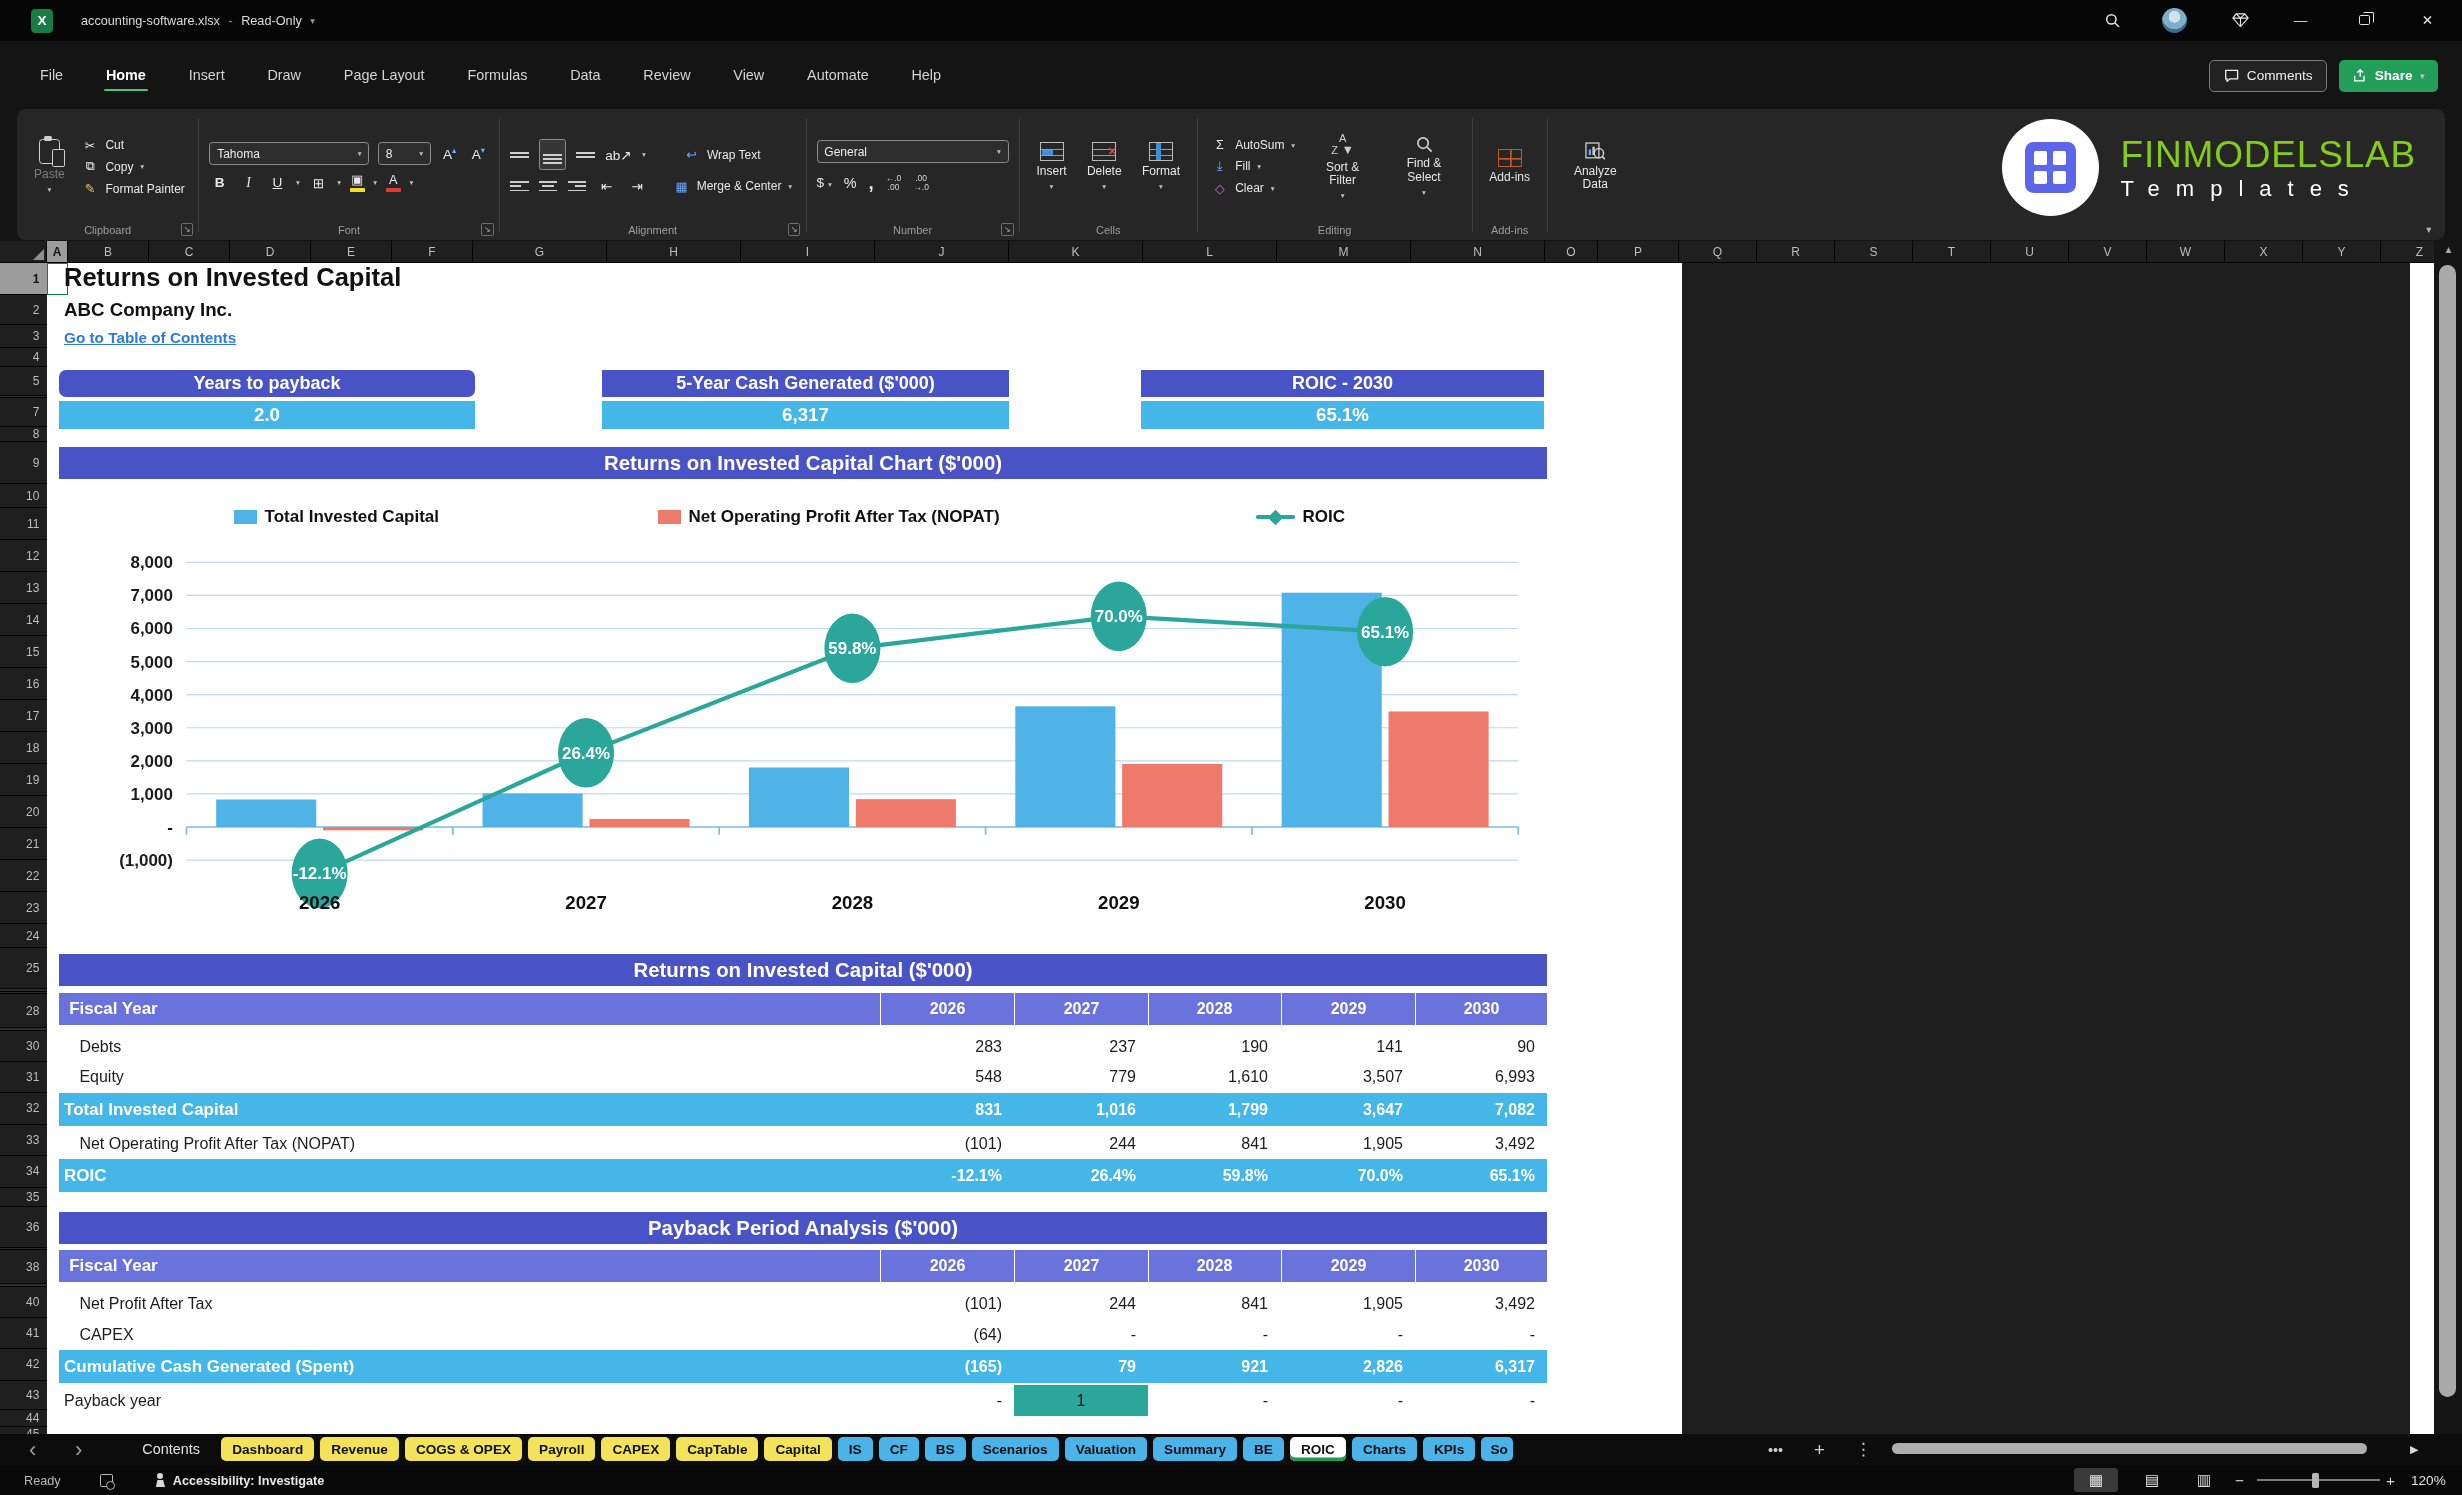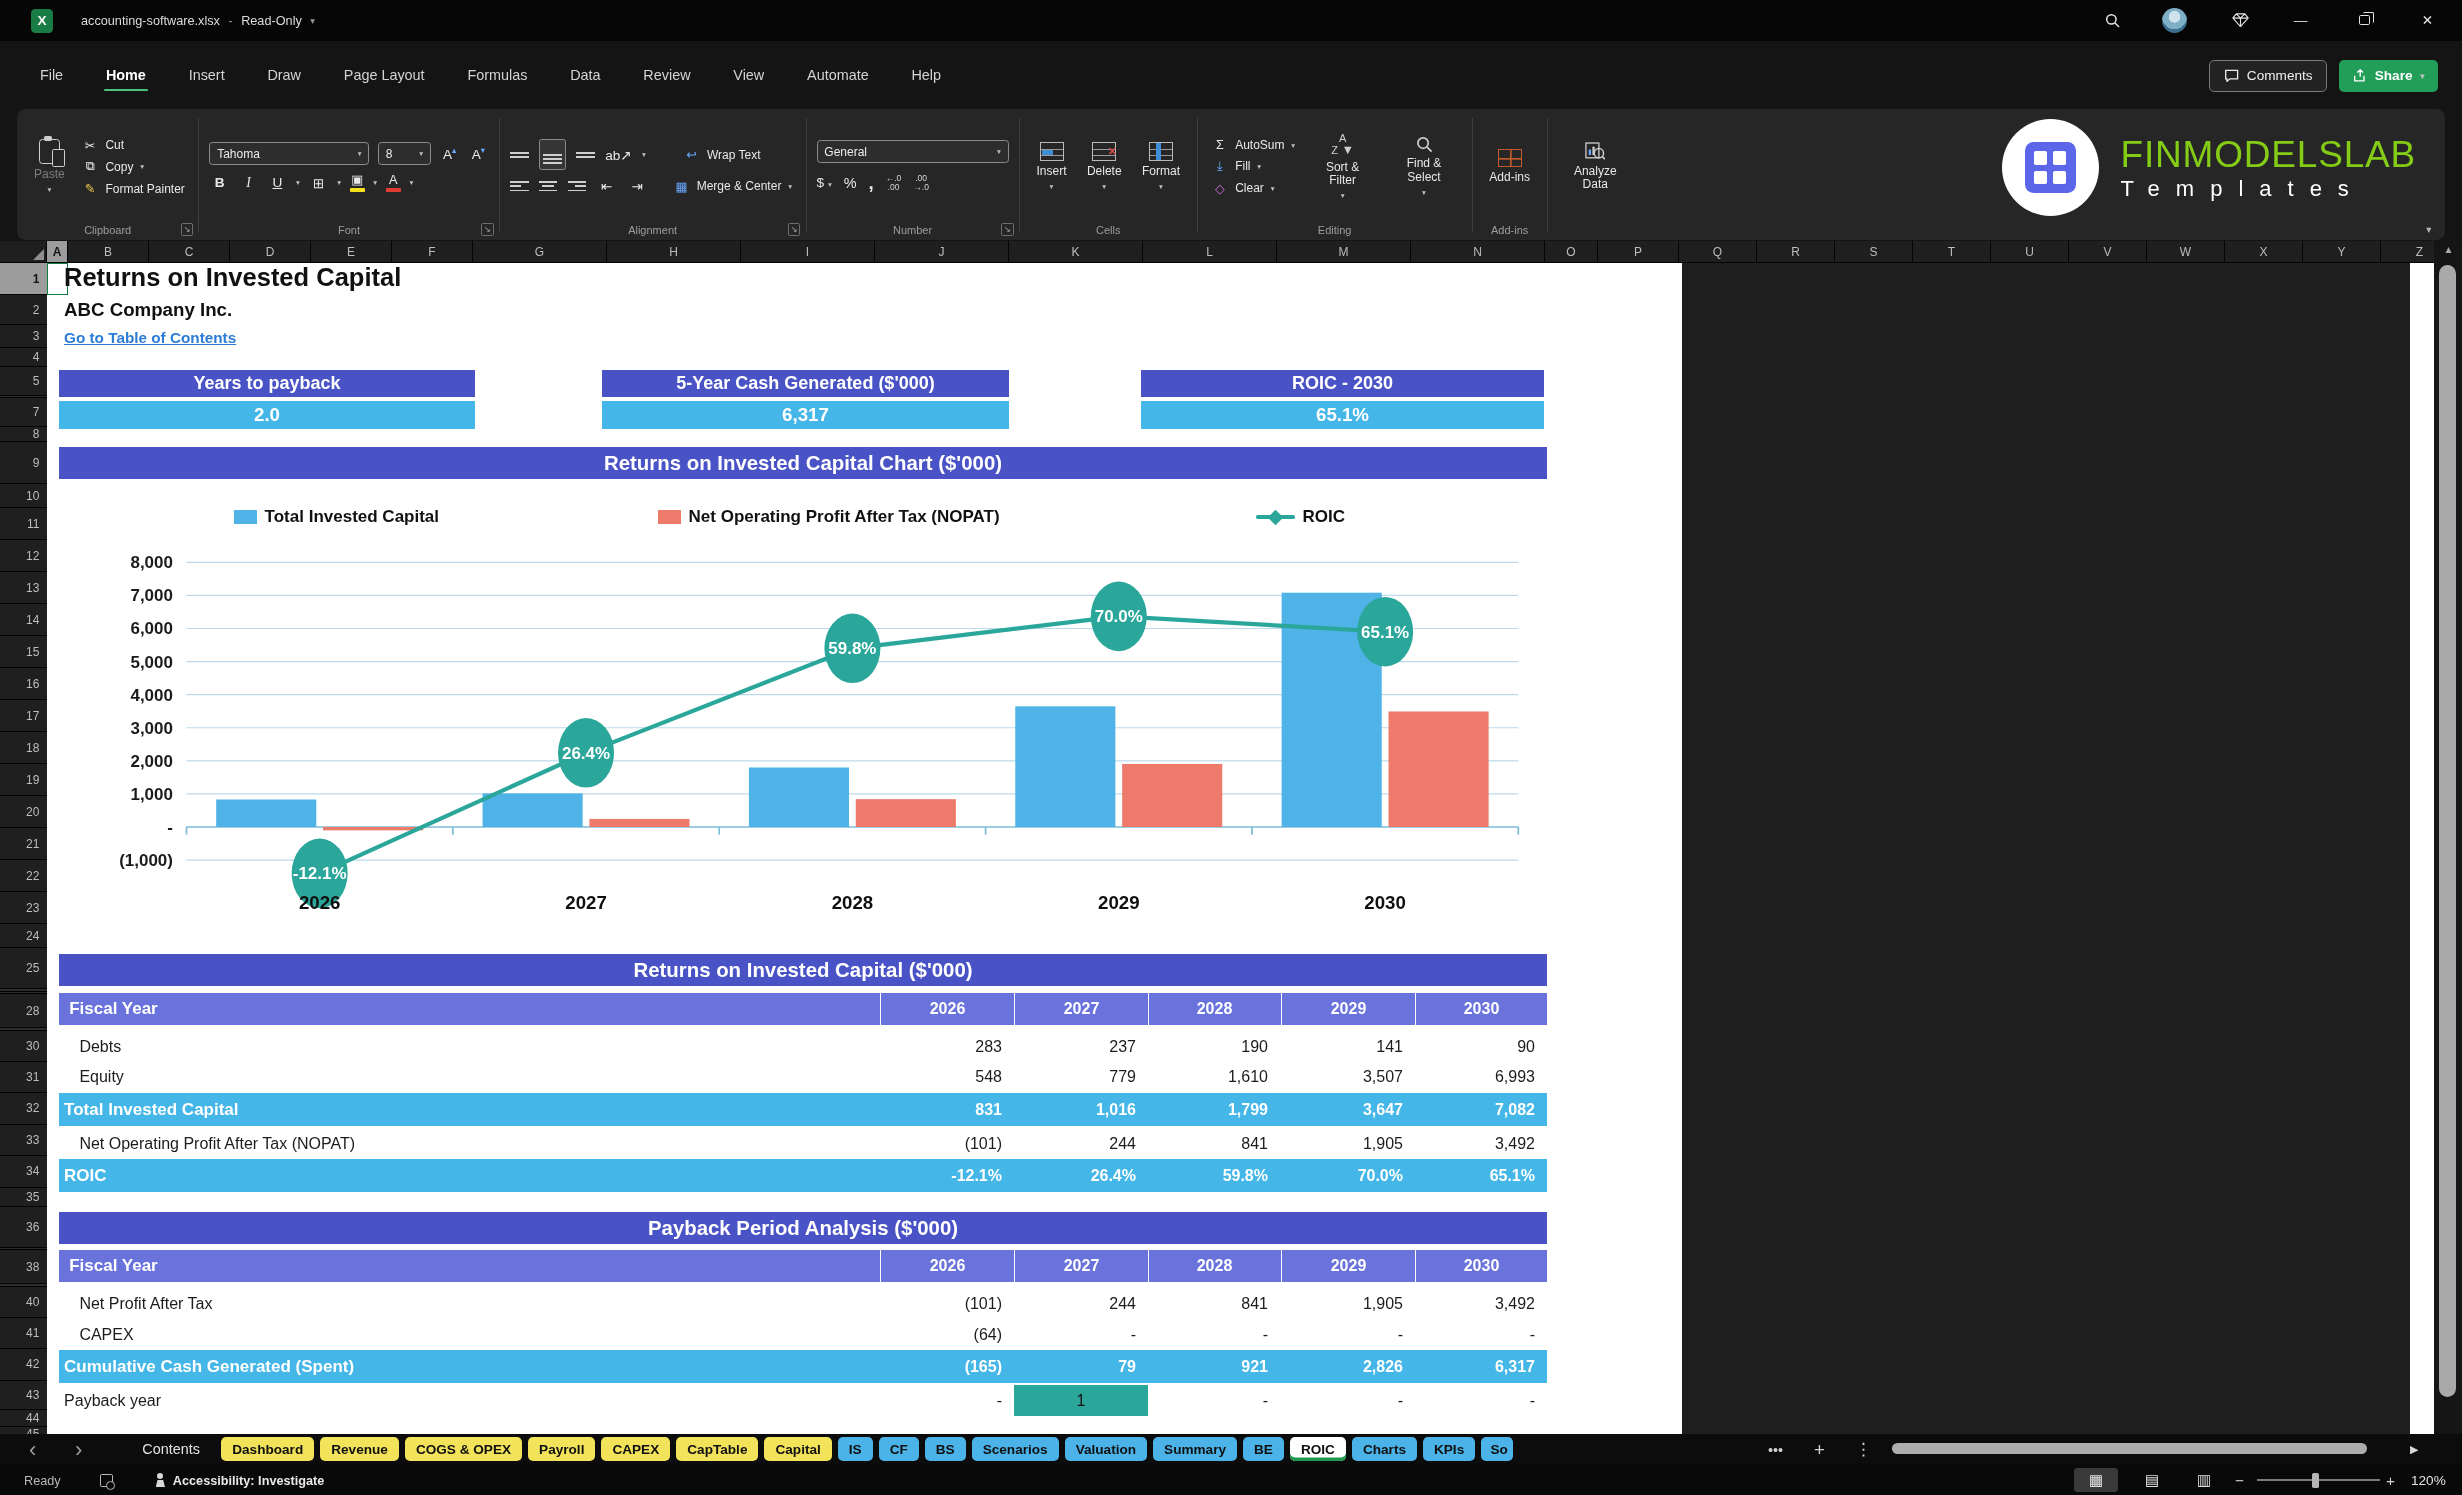--- a/index.html
+++ b/index.html
@@ -595,21 +595,21 @@
         <ellipse cx="1254" cy="108.69999999999999" rx="33" ry="41" fill="#2aa79a"></ellipse>
         <text x="1254" y="115.69999999999999" text-anchor="middle" font-size="20" font-weight="700" fill="#ffffff">70.0%</text>
         <ellipse cx="1568" cy="126.78100000000003" rx="33" ry="41" fill="#2aa79a"></ellipse>
         <text x="1568" y="133.78100000000003" text-anchor="middle" font-size="20" font-weight="700" fill="#ffffff">65.1%</text>
         <text x="312" y="454" text-anchor="middle" font-size="22" font-weight="700" fill="#101010">2026</text>
         <text x="626" y="454" text-anchor="middle" font-size="22" font-weight="700" fill="#101010">2027</text>
         <text x="940" y="454" text-anchor="middle" font-size="22" font-weight="700" fill="#101010">2028</text>
         <text x="1254" y="454" text-anchor="middle" font-size="22" font-weight="700" fill="#101010">2029</text>
         <text x="1568" y="454" text-anchor="middle" font-size="22" font-weight="700" fill="#101010">2030</text>
       </svg>
-  <div class="kpihead" style="position: absolute; left: 59px; top: 370px; width: 416px; height: 27px;">Years to payback</div>
+  <div class="kpihead" style="position: absolute; left: 59px; top: 370px; width: 416px; height: 27px; border-radius: 7px;">Years to payback</div>
       <div class="kpival" style="position: absolute; left: 59px; top: 401px; width: 416px; height: 28px;">2.0</div>
       <div class="kpihead" style="position: absolute; left: 602px; top: 370px; width: 407px; height: 27px;">5-Year Cash Generated ($'000)</div>
       <div class="kpival" style="position: absolute; left: 602px; top: 401px; width: 407px; height: 28px;">6,317</div>
       <div class="kpihead" style="position: absolute; left: 1141px; top: 370px; width: 403px; height: 27px;">ROIC - 2030</div>
       <div class="kpival" style="position: absolute; left: 1141px; top: 401px; width: 403px; height: 28px;">65.1%</div>
       <div class="legitem" style="left: 234px;">
         <span class="sw" style="background: rgb(79, 179, 232);"></span>
         <span>Total Invested Capital</span>
       </div>
       <div class="legitem" style="left: 658px;">

